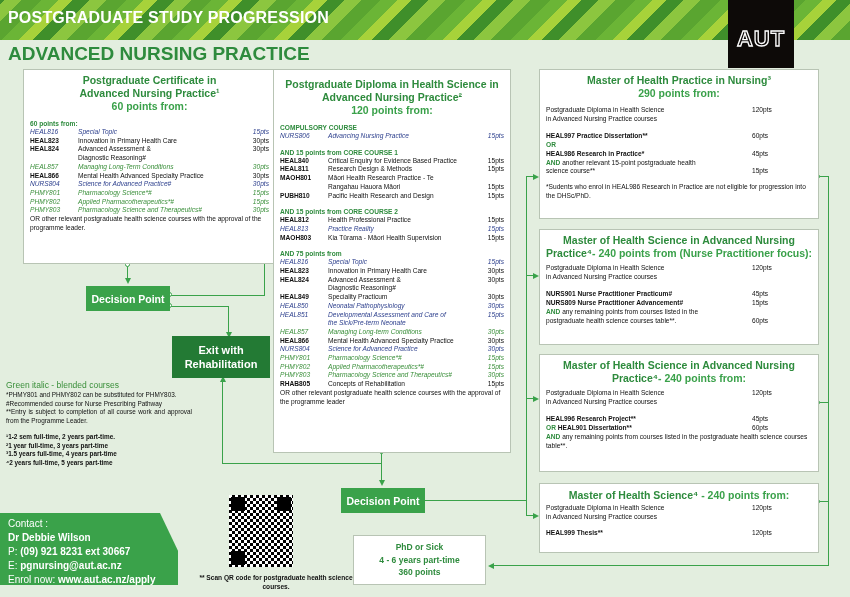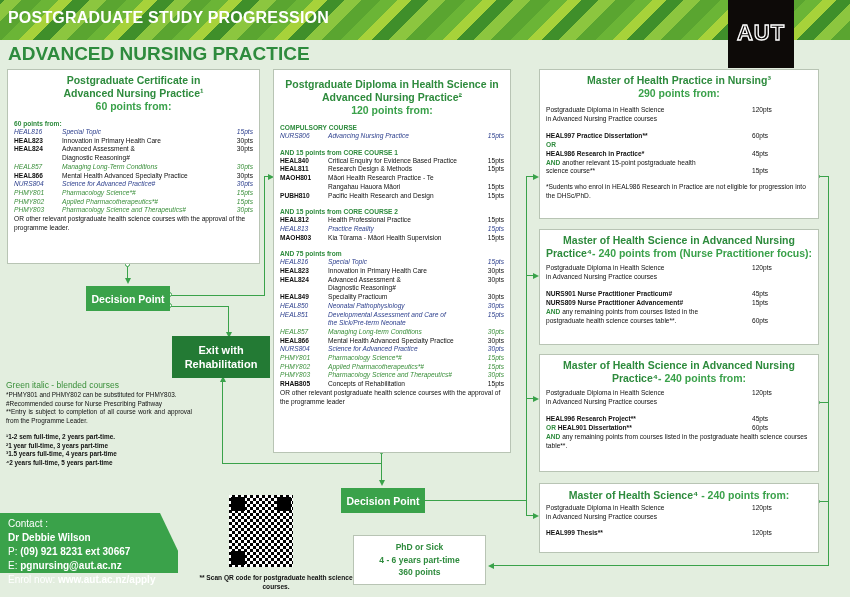--- a/index.html
+++ b/index.html
@@ -1,20 +1,20 @@
 <!DOCTYPE html>
 <html><head>
 <meta charset="utf-8">
 <style>
 *{box-sizing:border-box;margin:0;padding:0}
 body{width:850px;height:597px;overflow:hidden;background:#e3eedf;font-family:"Liberation Sans",sans-serif;position:relative;color:#111}
 .banner{position:absolute;left:0;top:0;width:850px;height:40px;background:repeating-linear-gradient(-45deg,#5aa530 0 14px,#8cc63f 14px 26px,#3f8f2a 26px 38px,#a7d23a 38px 48px,#6bb536 48px 60px)}
 .banner-title{position:absolute;left:8px;top:9px;color:#fff;font-weight:bold;font-size:16px;letter-spacing:.2px}
 .subtitle{position:absolute;left:8px;top:43px;color:#2e8b3d;font-weight:bold;font-size:19px}
-.logo{position:absolute;left:728px;top:0;width:66px;height:68px;background:#0d0a08;display:flex;align-items:flex-end;justify-content:center;padding-bottom:22px}
+.logo{position:absolute;left:728px;top:0;width:66px;height:68px;background:#0d0a08;display:flex;align-items:flex-end;justify-content:center;padding-bottom:16px}
 .logo span{color:#0d0a08;font-weight:bold;font-size:22px;-webkit-text-stroke:1.3px #fff;letter-spacing:1px}
 .box{position:absolute;background:#fff;border:1px solid #b8c4b4}
 .box-title{color:#2e8b3d;font-weight:bold;text-align:center;font-size:10.5px;line-height:13px}
 .box-title .pts{color:#3aa14a}
 .row{display:flex;font-size:6.6px;line-height:8.7px}
 .row .code{width:48px;flex:none;font-weight:bold}
 .row .name{flex:1}
 .row .pts{width:30px;text-align:right;flex:none}
 .row.online{color:#2b3e8c;font-style:italic}
 .row.online .code{font-weight:normal}
@@ -32,21 +32,21 @@
 .arrow-r{position:absolute;width:0;height:0;border-top:3px solid transparent;border-bottom:3px solid transparent;border-left:6px solid #3aa24a}
 .arrow-d{position:absolute;width:0;height:0;border-left:3px solid transparent;border-right:3px solid transparent;border-top:6px solid #3aa24a}
 .arrow-u{position:absolute;width:0;height:0;border-left:3px solid transparent;border-right:3px solid transparent;border-bottom:6px solid #3aa24a}
 .arrow-l{position:absolute;width:0;height:0;border-top:3px solid transparent;border-bottom:3px solid transparent;border-right:6px solid #3aa24a}
 .dot{position:absolute;width:5px;height:5px;border:1px solid #3aa24a;border-radius:50%;background:#fff}
 .legend{position:absolute;left:6px;top:380px;width:186px}
 .legend .it-online{color:#2b3e8c;font-style:italic;font-size:8.5px;line-height:11px}
 .legend .it-blended{color:#3a8f3a;font-size:8.5px;line-height:11px}
 .legend .n{font-size:6.4px;line-height:8.5px;text-align:justify}
 .legend .dur{font-size:6.4px;line-height:8.5px;font-weight:bold}
-.contact{position:absolute;left:0;top:513px;width:178px;height:60px;background:#3aa24a;clip-path:polygon(0 0,160px 0,200px 84px,0 84px);padding:4px 8px;color:#fff}
+.contact{position:absolute;left:0;top:513px;width:178px;height:72px;background:#3aa24a;clip-path:polygon(0 0,160px 0,200px 84px,0 84px);padding:4px 8px;color:#fff}
 .contact div{font-size:10px;line-height:14px}
 .contact b{font-weight:bold}
 .qr{position:absolute;left:229px;top:495px;width:64px;height:72px;background:
 linear-gradient(#000,#000) 2px 2px/14px 14px no-repeat,
 linear-gradient(#fff,#fff) 4px 4px/10px 10px no-repeat,
 linear-gradient(#000,#000) 6px 6px/6px 6px no-repeat,
 linear-gradient(#000,#000) 48px 2px/14px 14px no-repeat,
 linear-gradient(#fff,#fff) 50px 4px/10px 10px no-repeat,
 linear-gradient(#000,#000) 52px 6px/6px 6px no-repeat,
 linear-gradient(#000,#000) 2px 56px/14px 14px no-repeat,
@@ -103,21 +103,21 @@
   <div class="line" style="left:828px;top:176px;width:1px;height:390px"></div>
   <div class="line" style="left:818px;top:402px;width:11px;height:1px"></div>
   <div class="line" style="left:818px;top:501px;width:11px;height:1px"></div>
   <div class="line" style="left:491px;top:565px;width:338px;height:1px"></div>
   <div class="arrow-l" style="left:488px;top:562.5px"></div>
   <div class="dot" style="left:815px;top:174px"></div>
   <div class="dot" style="left:815px;top:400px"></div>
   <div class="dot" style="left:815px;top:499px"></div>
 </div>
 
-<div class="box" style="left:7px;top:69px;width:253px;height:195px;padding:4px 6px">
+<div class="box" style="left:23px;top:69px;width:253px;height:195px;padding:4px 6px">
   <div class="box-title">
     <div>Postgraduate Certificate in</div>
     <div>Advanced Nursing Practice¹</div>
     <div class="pts">60 points from:</div>
   </div>
   <div class="sec" style="margin-top:7px;line-height:8px">60 points from:</div>
   <div id="cert-list">
       <div class="row online">
         <span class="code">HEAL816</span>
         <span class="name">Special Topic</span>

